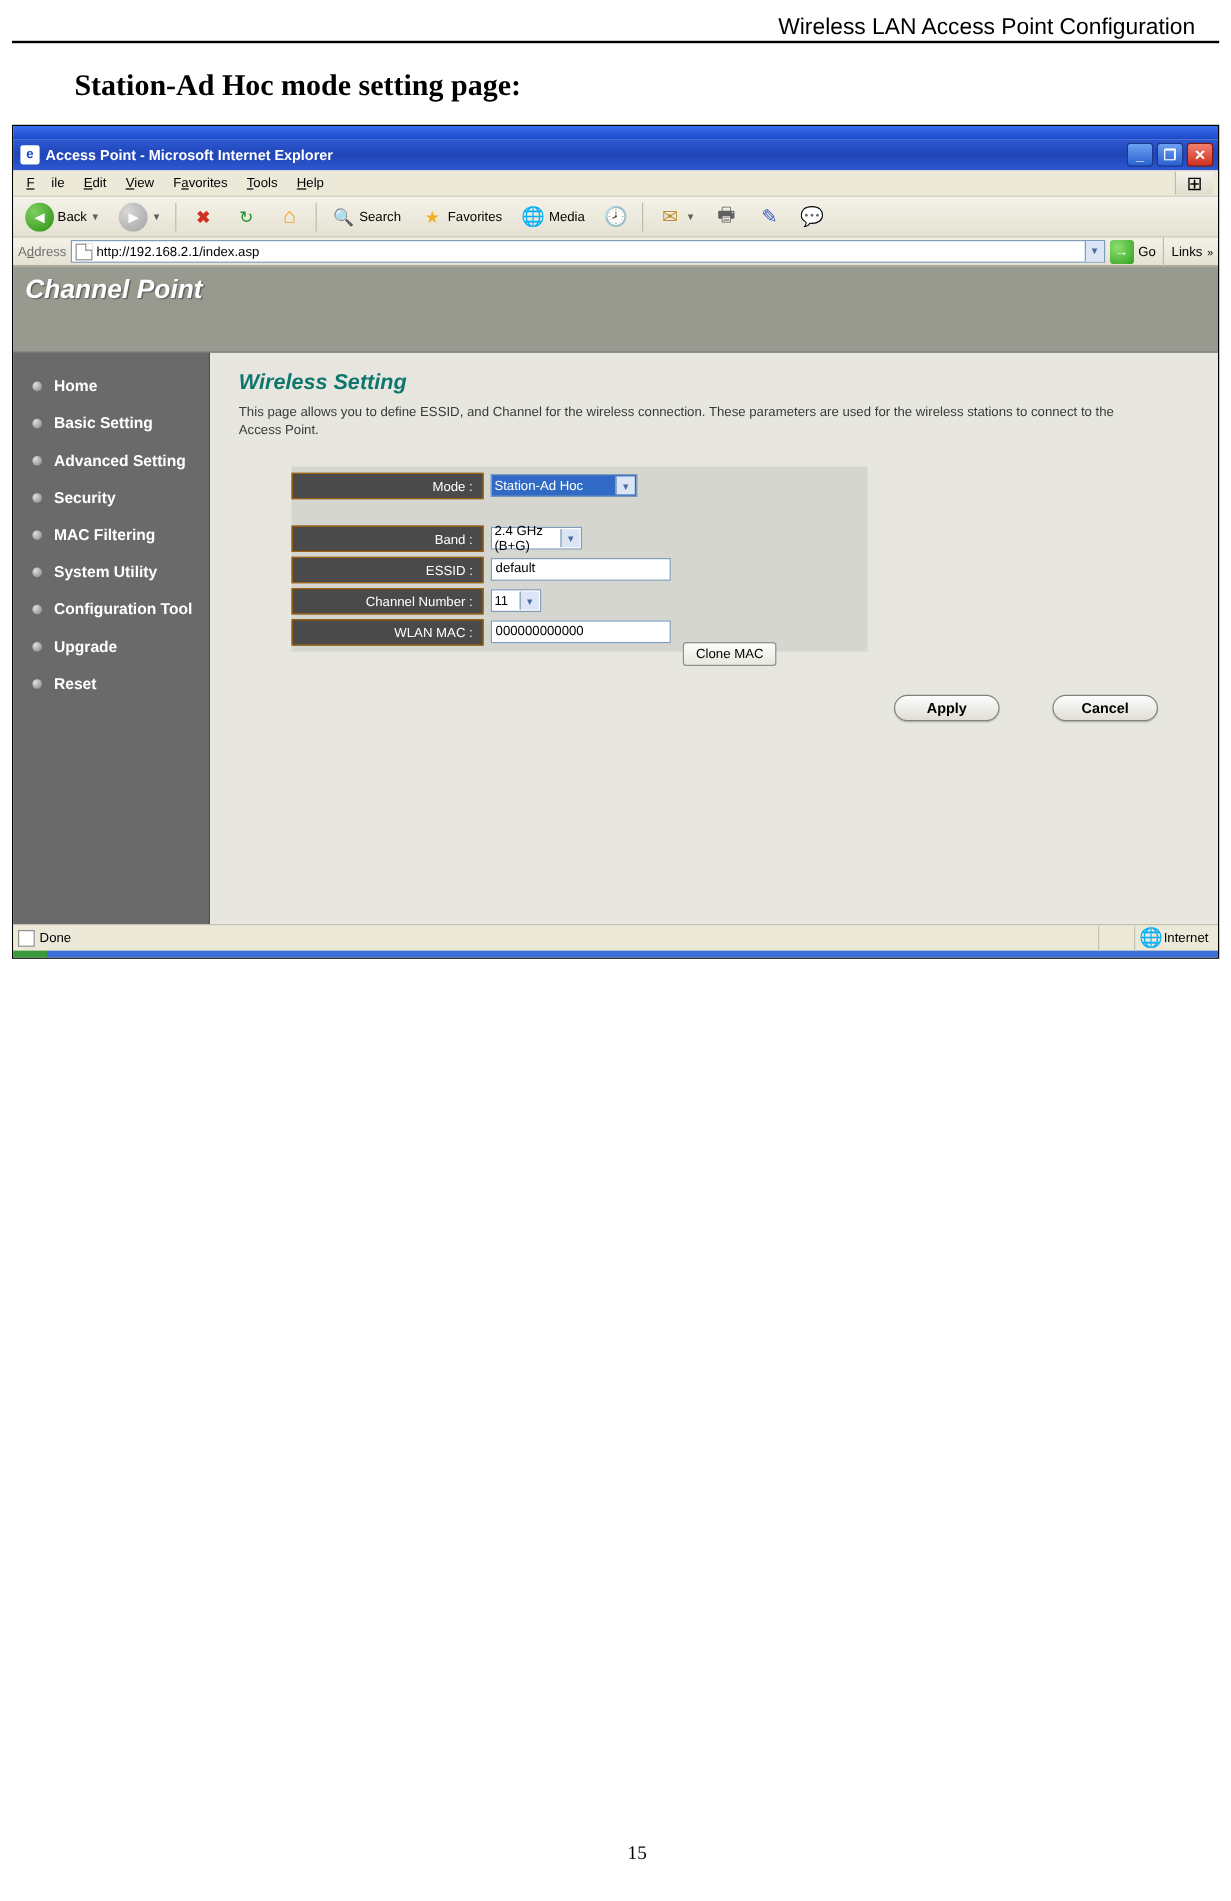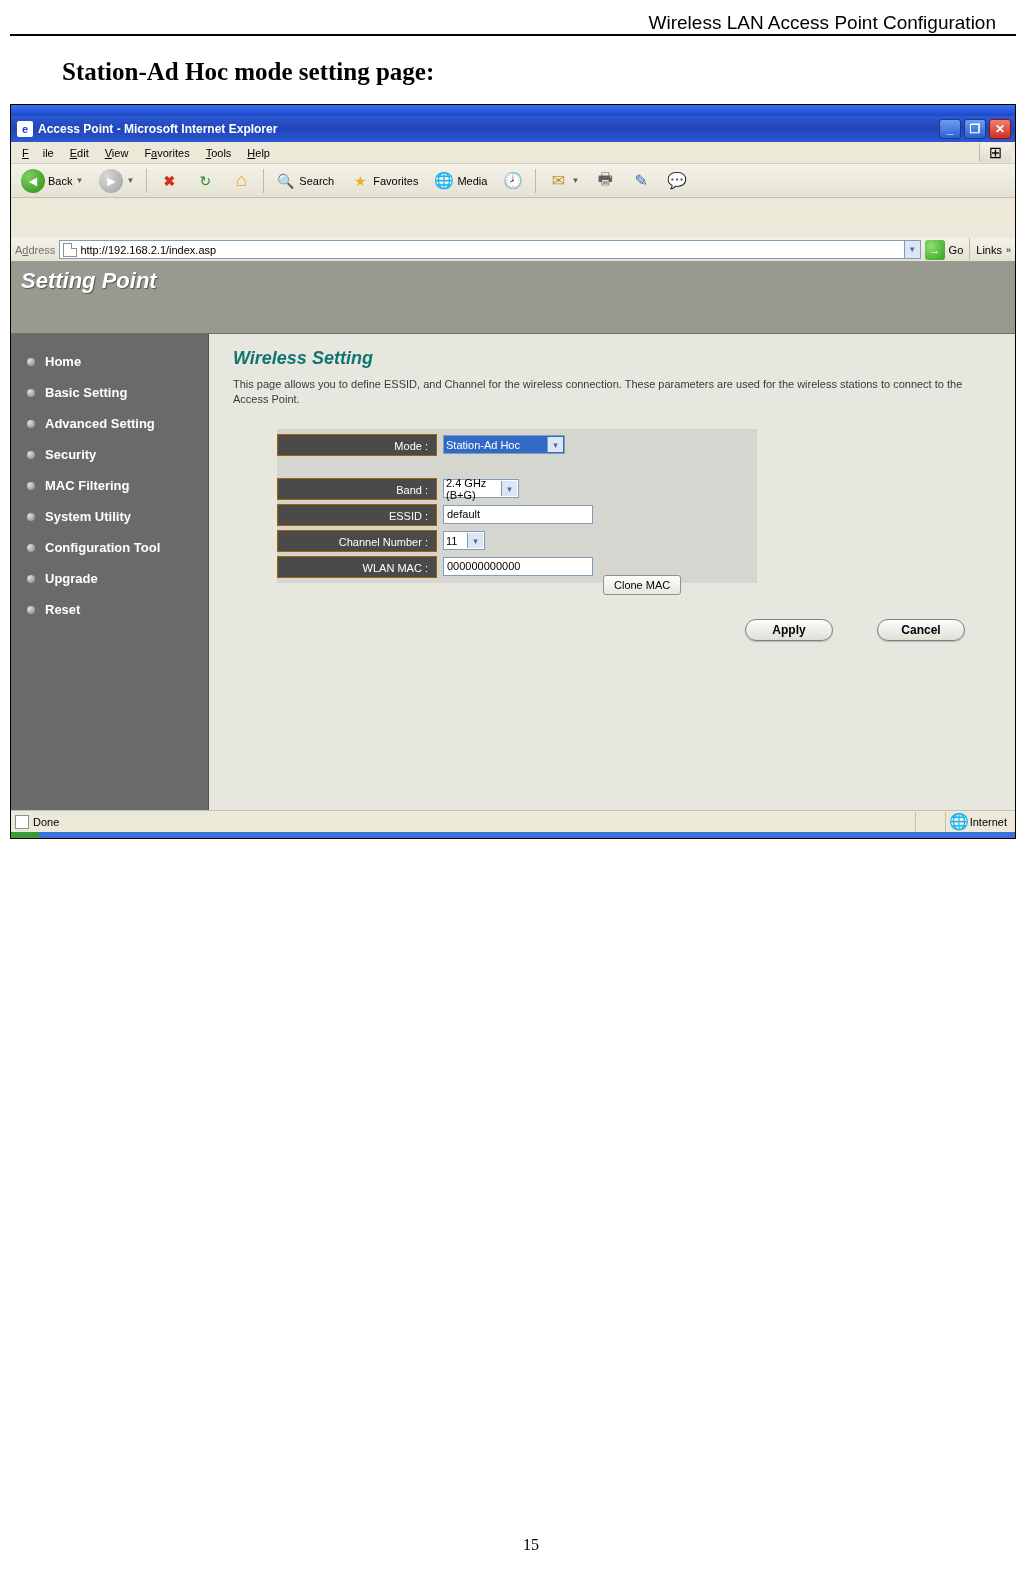--- a/index.html
+++ b/index.html
@@ -108,21 +108,20 @@
   .print{color:#606060;font-size:16px;}
   .edit-i{color:#4060c0;font-size:16px;}
   .msg{color:#409060;font-size:16px;}
   .nav-lbl{font-size:11px;}
   .drop-tr{font-size:8px;color:#606060;}
   
   .addrbar {
     height:24px; background:linear-gradient(#f4f2e8,#e5e2d3);
     display:flex;align-items:center; padding:0 4px; gap:4px;
     border-bottom:1px solid #a09c8c;
-    margin-top:40px;
   }
   .addrbar .albl{font-size:11px; color:#707070;}
   .addr-input{
     flex:1; height:19px; background:#fff; border:1px solid #7f9db9;
     display:flex; align-items:center; padding-left:3px; font-size:11px;
     position:relative;
   }
   .addr-input .pg-icon{width:14px;height:14px;background:#fff;border:1px solid #909090;margin-right:3px;display:inline-block;position:relative;}
   .addr-input .pg-icon::after{content:"";position:absolute;right:-1px;top:-1px;width:5px;height:5px;background:#fff;border-left:1px solid #909090;border-bottom:1px solid #909090;}
   .addr-drop{position:absolute;right:0;top:0;width:16px;height:17px;background:#dbe5f5;border-left:1px solid #7f9db9;display:flex;align-items:center;justify-content:center;font-size:8px;color:#4a6a9a;}
@@ -133,21 +132,21 @@
   .ap-header {
     height:72px; background:#999a8f;
     padding:6px 10px;
     font-family: Arial, sans-serif;
     color:#fff; font-size:22px; font-style:italic; font-weight:bold;
     text-shadow:1px 1px 1px #555;
     border-bottom:1px solid #707070;
   }
   .ap-body { display:flex; height:476px; }
   .sidebar {
-    width:198px; background:#6a6a6a;
+    width:164px; background:#6a6a6a;
     padding:12px 0 0 16px;
     border-right:1px solid #505050;
   }
   .sidebar .nav-item {
     color:#fff; font-family: Arial, sans-serif; font-size:13px;
     font-weight:bold;
     padding:8px 0 8px 0;
     display:flex; align-items:center;
     cursor:pointer;
   }
@@ -324,21 +323,21 @@
       <span>http://192.168.2.1/index.asp</span>
       <span class="addr-drop">▼</span>
     </div>
     <div class="go-btn">→</div>
     <span class="go-lbl">Go</span>
     <div class="sep"></div>
     <span class="links-lbl">Links</span>
     <span class="links-more">»</span>
   </div>
 
-  <div class="ap-header">Setting Point</div>
+  <div class="ap-header">Channel Point</div>
 
   <div class="ap-body">
     <div class="sidebar">
       <div class="nav-item">Home</div>
       <div class="nav-item">Basic Setting</div>
       <div class="nav-item">Advanced Setting</div>
       <div class="nav-item">Security</div>
       <div class="nav-item">MAC Filtering</div>
       <div class="nav-item">System Utility</div>
       <div class="nav-item">Configuration Tool</div>

